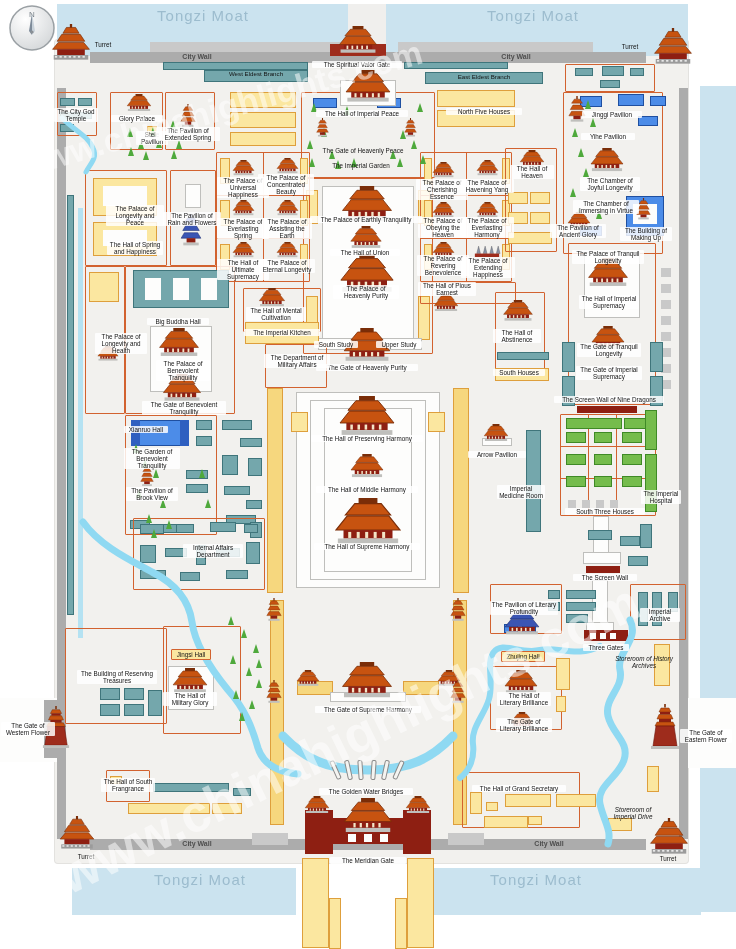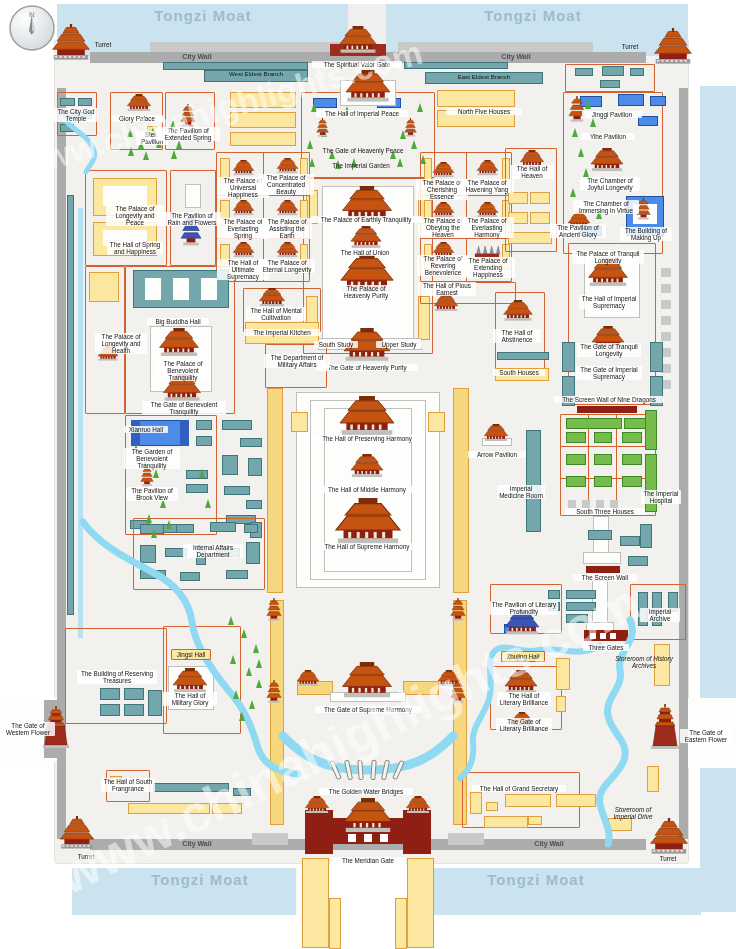--- a/index.html
+++ b/index.html
@@ -12,21 +12,21 @@
   #bridges{z-index:14}
   #trees{z-index:16}
   #icons{z-index:20}
   #labels{z-index:30}
   #wm1,#wm2{z-index:40}
   #compass{z-index:45}
   .shp{position:absolute;}
   .lbl{position:absolute;transform:translateX(-50%);font-size:6.3px;line-height:1.12;
     color:#141414;text-align:center;background:rgba(255,255,255,.84);padding:0 1px;
     border-radius:1px;}
-  .lbl.m{font-size:15px;font-weight:bold;color:#9CBCCE;background:none;letter-spacing:1px;white-space:nowrap;}
+  .lbl.m{font-size:15px;font-weight:normal;color:#9CBCCE;background:none;letter-spacing:1px;white-space:nowrap;}
   .lbl.cw{font-size:7px;font-weight:bold;color:#4e4e4e;background:none;white-space:nowrap;}
   .lbl.nb{background:none;}
   .lbl.tl{background:none;font-size:6.2px;white-space:nowrap;}
   .lbl.it{font-style:italic;background:none;}
   .lbl.box{background:#FBE7A0;border:1px solid #D2622F;padding:1px 2px;}
   .icon{position:absolute;}
   .tree{position:absolute;width:0;height:0;border-left:3.5px solid transparent;
     border-right:3.5px solid transparent;border-bottom:9px solid #4FA93C;}
   .bridge{position:absolute;width:5px;height:20px;background:#F4F4F1;border:1px solid #8a8a8a;
     border-radius:2px;}

